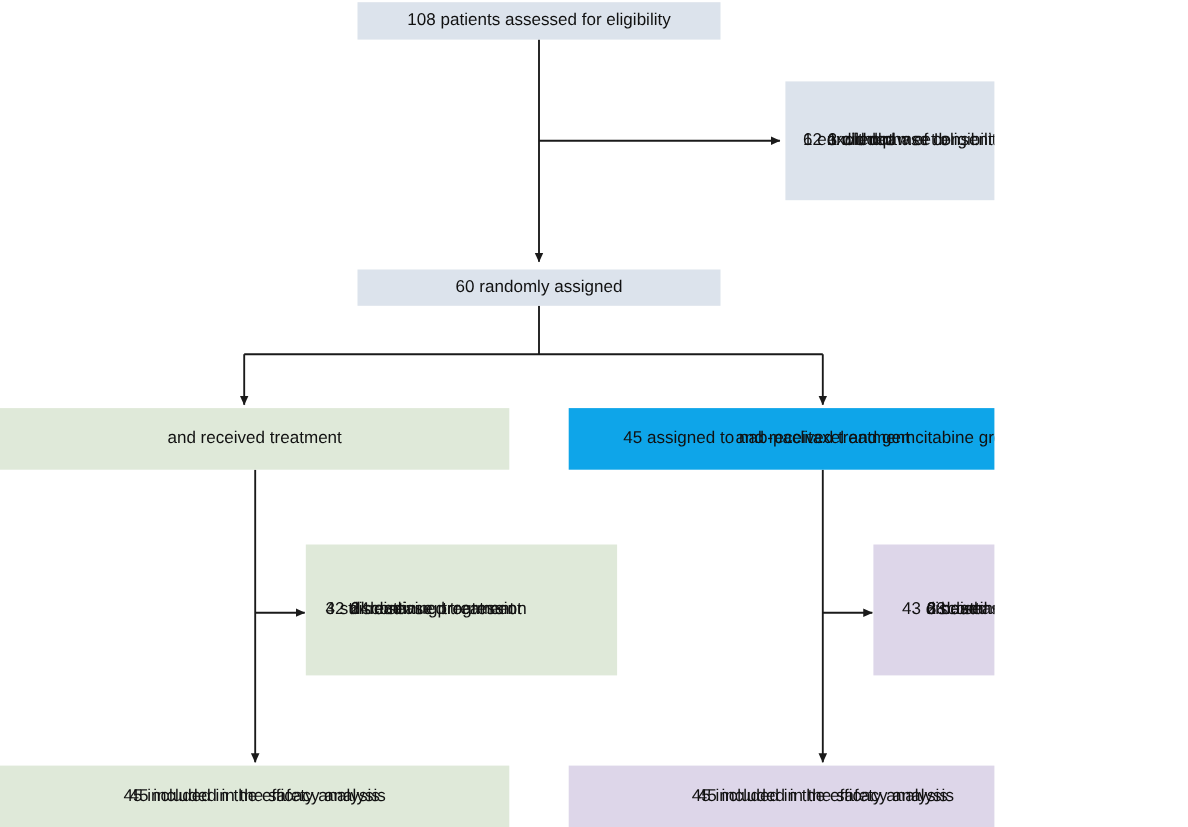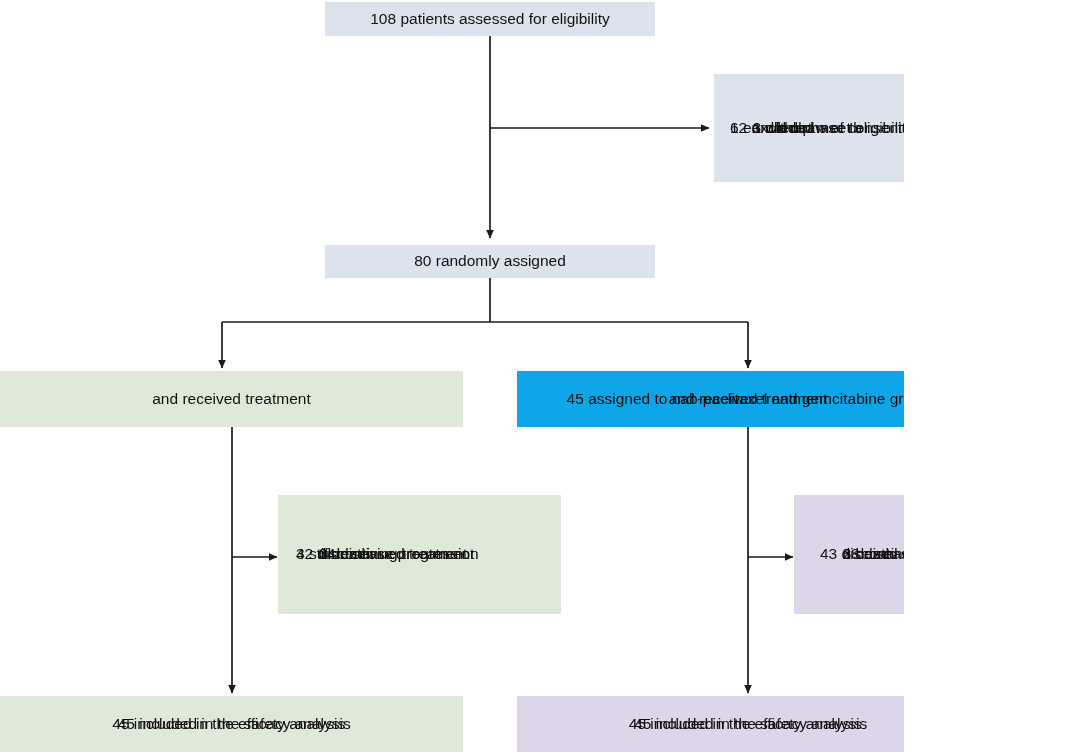--- a/index.html
+++ b/index.html
@@ -81,21 +81,21 @@
   </div>
 
   <div class="box left" style="left:714px; top:74px; width:298px; height:108px; background:#dce3ec; padding-left:16px;">
     <div class="line">6 enrolled phase Ib</div>
     <div class="line">12 excluded</div>
     <div class="line indent1">1 did not meet eligibility criteria</div>
     <div class="line indent1">3 withdraw of consent</div>
   </div>
 
   <div class="box center" style="left:325px; top:245px; width:330px; height:33px; background:#dce3ec;">
-    <div class="line">80 randomly assigned</div>
+    <div class="line">60 randomly assigned</div>
   </div>
 
   <div class="box center" style="left:0px; top:371px; width:463px; height:56px; background:#dfe9d9;">
     <div class="line">and received treatment</div>
   </div>
 
   <div class="box center" style="left:517px; top:371px; width:462px; height:56px; background:#0ea5e9;">
     <div class="line">45 assigned to nab-paclitaxel and gemcitabine group</div>
     <div class="line">and received treatment</div>
   </div>

